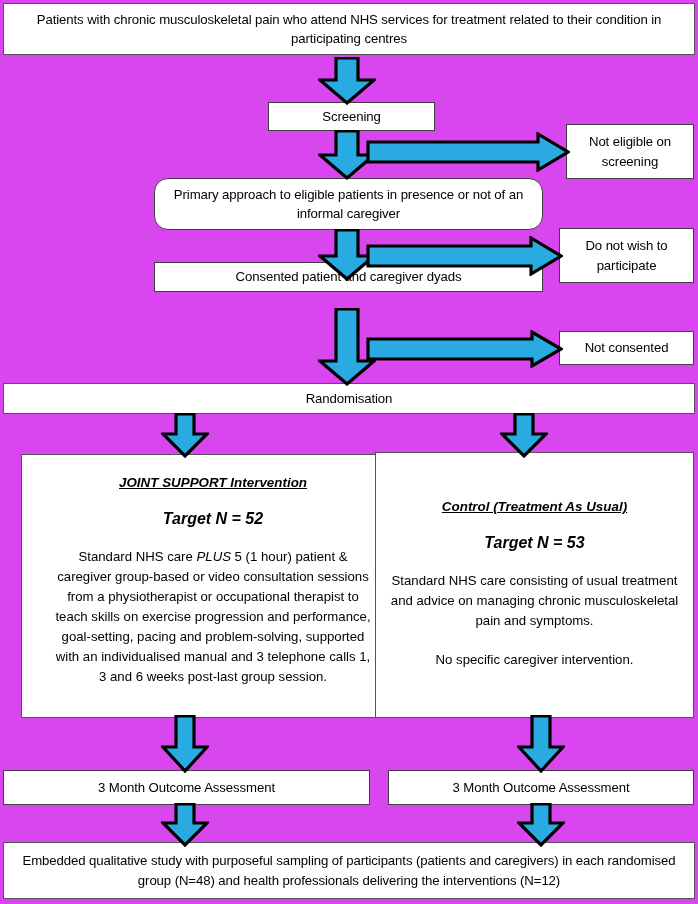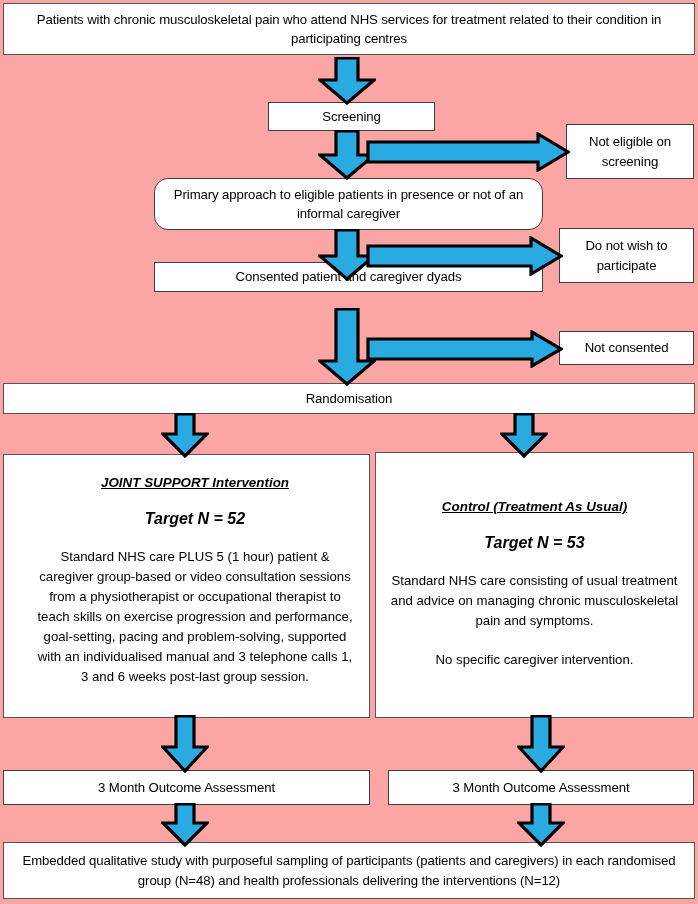--- a/index.html
+++ b/index.html
@@ -9,21 +9,21 @@
     background: #ffffff;
   }
   body {
     font-family: "Liberation Sans", "DejaVu Sans", sans-serif;
     color: #000000;
   }
   #canvas {
     position: relative;
     width: 698px;
     height: 904px;
-    background: #fca5a5;
+    background: #d946ef;
     overflow: hidden;
   }
 
   
   .box {
     position: absolute;
     box-sizing: border-box;
     border: 1.4px solid #555555;
     background: #ffffff;
     display: flex;
@@ -65,21 +65,21 @@
     font-weight: bold;
     font-style: italic;
     font-size: 16px;
     margin: 20px 0 0 0;
   }
   .arm-para {
     font-size: 13.2px;
     line-height: 1.52;
     margin: 19px 0 0 0;
   }
-  .arm-para .em { }
+  .arm-para .em { font-style: italic; }
 
   
   .arrow {
     position: absolute;
     z-index: 8;
   }
   .arrow svg { display: block; }
 </style>
 </head>
 <body>
@@ -111,21 +111,21 @@
   </div>
 
   <div class="box dark-border" style="left:559px; top:331px; width:135px; height:34px;">
     <span class="txt">Not consented</span>
   </div>
 
   <div class="box" style="left:3px; top:383px; width:692px; height:31px;">
     <span class="txt">Randomisation</span>
   </div>
 
-  <div class="box armbox" style="left:3px; top:454px; width:367px; height:264px;padding-left:17px;">
+  <div class="box armbox" style="left:21px; top:454px; width:367px; height:264px;padding-left:17px;">
     <div class="inner">
       <p class="arm-title">JOINT SUPPORT Intervention</p>
       <p class="arm-target">Target N = 52</p>
       <p class="arm-para"><span>Standard NHS care </span><span class="em">PLUS</span><span> 5 (1 hour) patient &amp; caregiver group-based or video consultation sessions from a physiotherapist or occupational therapist to teach skills on exercise progression and performance, goal-setting, pacing and problem-solving, supported with an individualised manual and 3 telephone calls 1, 3 and 6 weeks post-last group session.</span></p>
     </div>
   </div>
 
   <div class="box armbox" style="left:375px; top:452px; width:319px; height:266px;">
     <div class="inner" style="padding-top:40px;">
       <p class="arm-title">Control (Treatment As Usual)</p>

